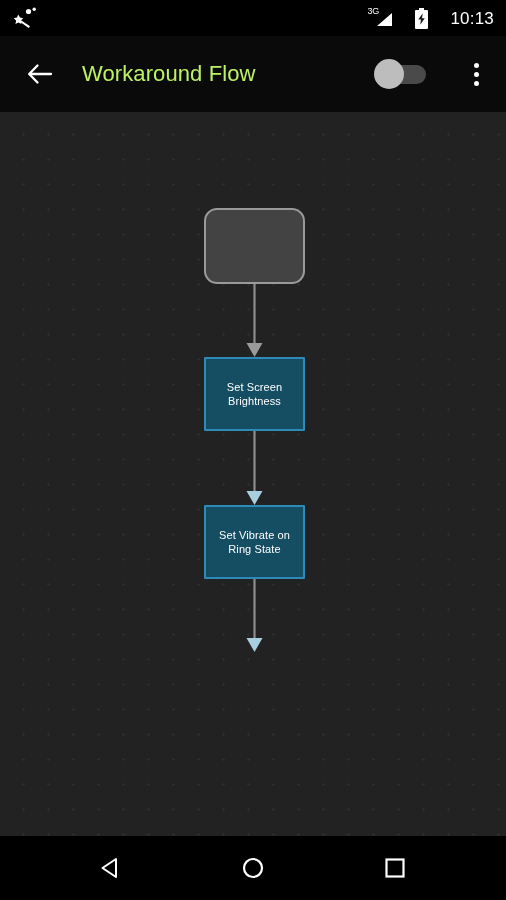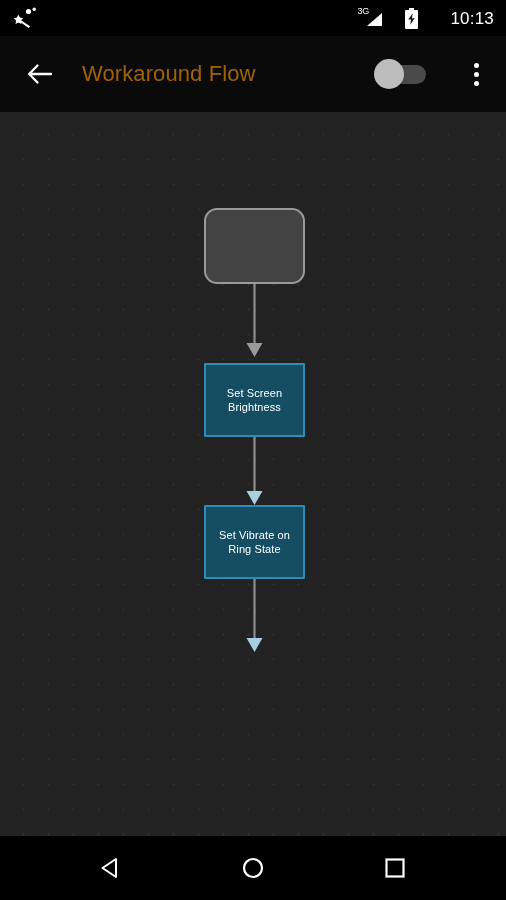--- a/index.html
+++ b/index.html
@@ -46,41 +46,40 @@
   .signal-tri { position: absolute; right: 0; bottom: 2px; }
 
   .battery-icon { width: 15px; height: 21px; display: block; }
 
   .clock {
     color: #ffffff;
     font-size: 17px;
     letter-spacing: 0.2px;
     line-height: 1;
     font-family: "Liberation Sans", sans-serif;
-    margin-left: 10px;
   }
 
   
   #app-bar {
     position: absolute;
     left: 0; top: 36px;
     width: 506px; height: 76px;
     background: #0a0a0a;
     display: flex;
     align-items: center;
     box-sizing: border-box;
   }
   #back-button {
     width: 56px; height: 56px;
     margin-left: 12px;
     display: flex; align-items: center; justify-content: center;
     cursor: pointer;
   }
   #app-title {
-    color: #a16207;
+    color: #bef264;
     font-size: 22px;
     margin-left: 14px;
     font-weight: normal;
     white-space: nowrap;
     letter-spacing: 0.1px;
   }
   #bar-spacer { flex: 1 1 auto; }
 
   #enable-toggle {
     position: relative;
@@ -253,21 +252,21 @@
       <path d="M246.5 379 L262.5 379 L254.5 393 Z" fill="#a8cfe0"></path>
 
       <line x1="254.5" y1="467" x2="254.5" y2="527" stroke="#8e8e8e" stroke-width="2.2"></line>
       <path d="M246.5 526 L262.5 526 L254.5 540 Z" fill="#a8cfe0"></path>
     </svg>
 
     <div class="node node-start" id="node-0" style="left: 204px; top: 96px; width: 101px; height: 76px; background: rgb(67, 67, 67); border-color: rgb(154, 154, 154);">
       <span class="node-label"></span>
     </div>
 
-    <div class="node node-action" id="node-1" style="left: 204px; top: 245px; width: 101px; height: 74px; background: rgb(21, 77, 99); border-color: rgb(46, 138, 184); margin-top: 6px;">
+    <div class="node node-action" id="node-1" style="left: 204px; top: 245px; width: 101px; height: 74px; background: rgb(21, 77, 99); border-color: rgb(46, 138, 184);">
       <span class="node-label">Set Screen Brightness</span>
     </div>
 
     <div class="node node-action" id="node-2" style="left: 204px; top: 393px; width: 101px; height: 74px; background: rgb(21, 77, 99); border-color: rgb(46, 138, 184); text-align: center;">
       <span class="node-label">Set Vibrate on Ring State</span>
     </div>
 
   </div>
 
   <div id="nav-bar">

